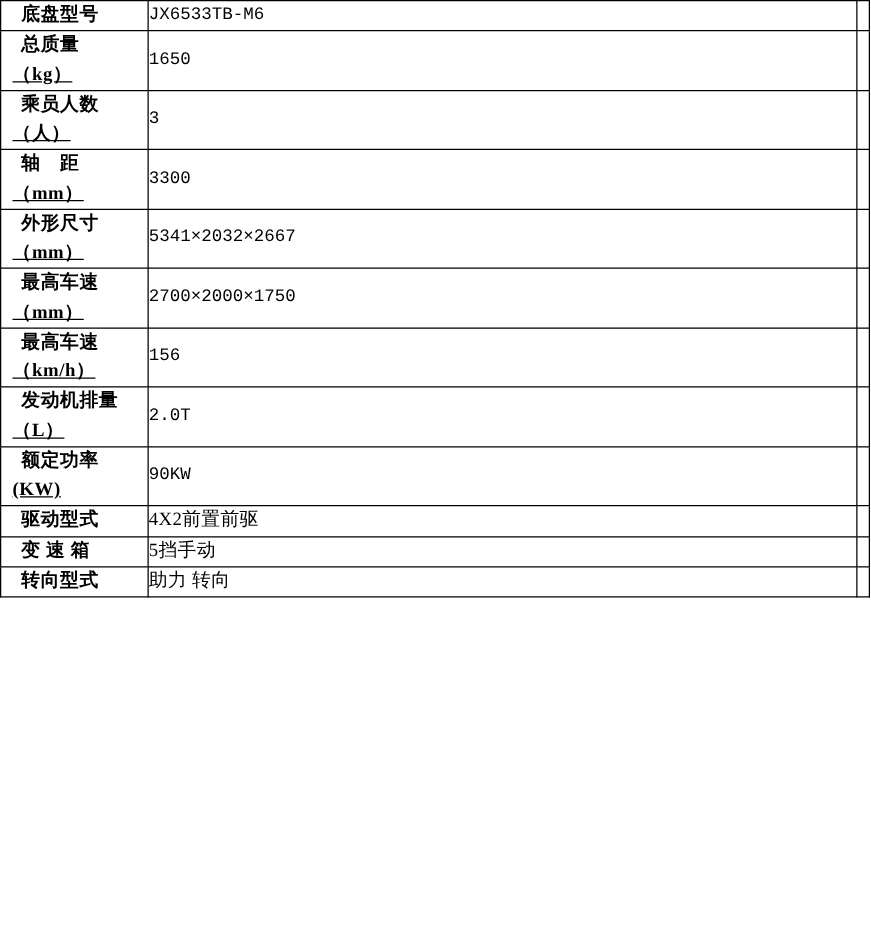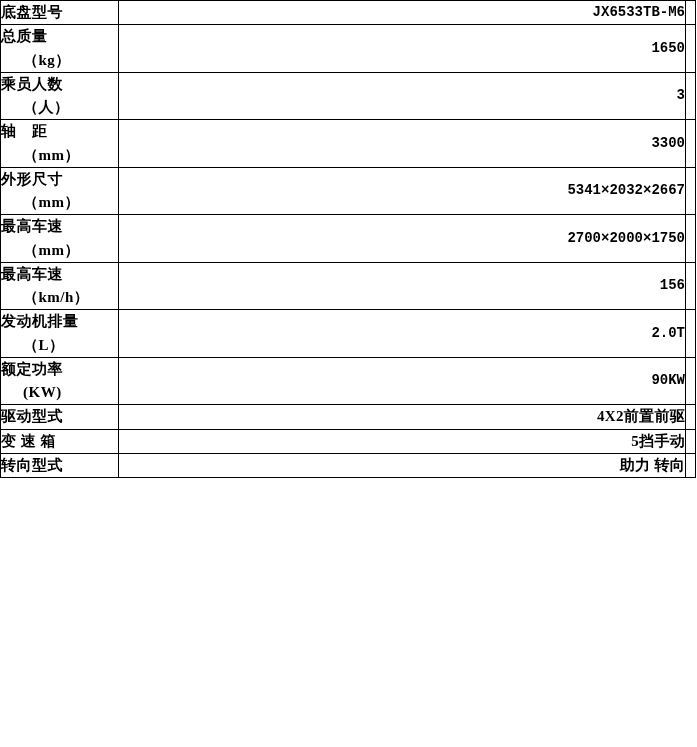--- a/index.html
+++ b/index.html
@@ -39,43 +39,45 @@
   td.label {
     padding: 4px 6px 4px 6px;
     font-weight: bold;
     font-size: 15px;
     line-height: 1.55;
     letter-spacing: 0.5px;
     text-align: left;
     white-space: pre-line;
   }
   td.value {
-    text-align: right;
-    font-weight: bold;
+    text-align: left;
+    font-weight: normal;
     font-size: 15px;
     line-height: 1.55;
     letter-spacing: 0.3px;
     padding: 4px 4px;
   }
   td.value.mono {
     font-family: "Liberation Mono", "DejaVu Sans Mono", monospace;
     font-size: 14px;
     letter-spacing: 0px;
   }
   td.tail {
     border-left: 1px solid #000;
     border-right: 1px solid #000;
     background: #ffffff;
   }
   .two-line {
     display: block;
+    margin-left: 16px;
   }
   .line2 {
     display: block;
-    padding-left: 22px;
+    padding-left: 9px;
+    text-decoration: underline;
   }
 </style>
 </head>
 <body>
 
 <div class="sheet">
   <table class="spec-table">
     <colgroup>
       <col class="c-label">
       <col class="c-value">

